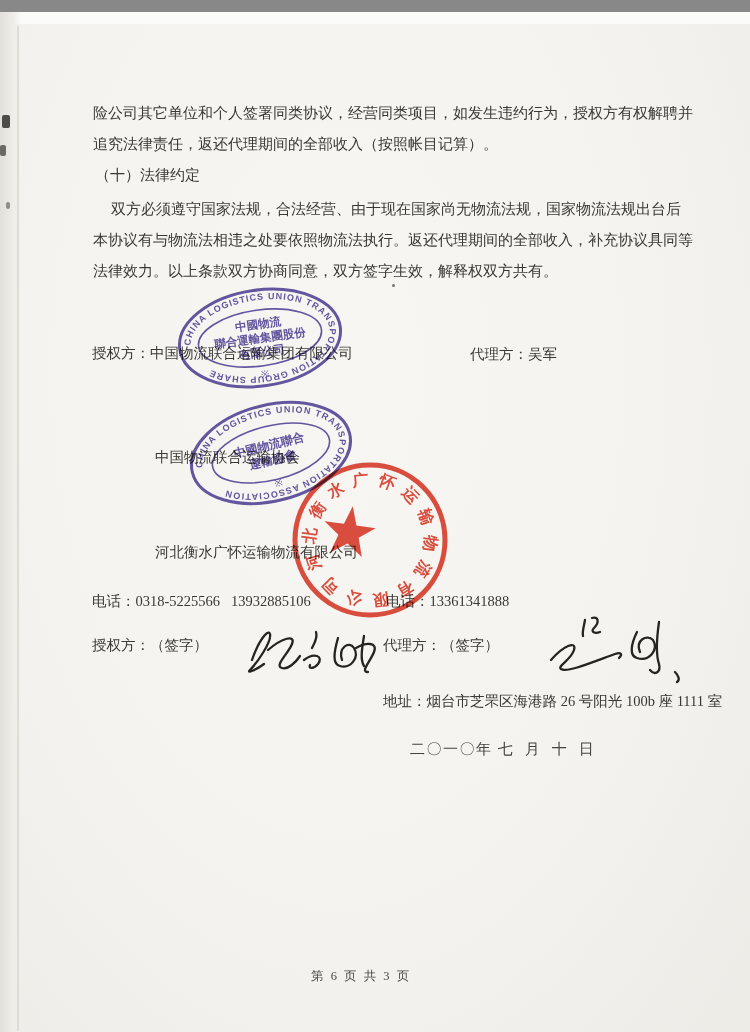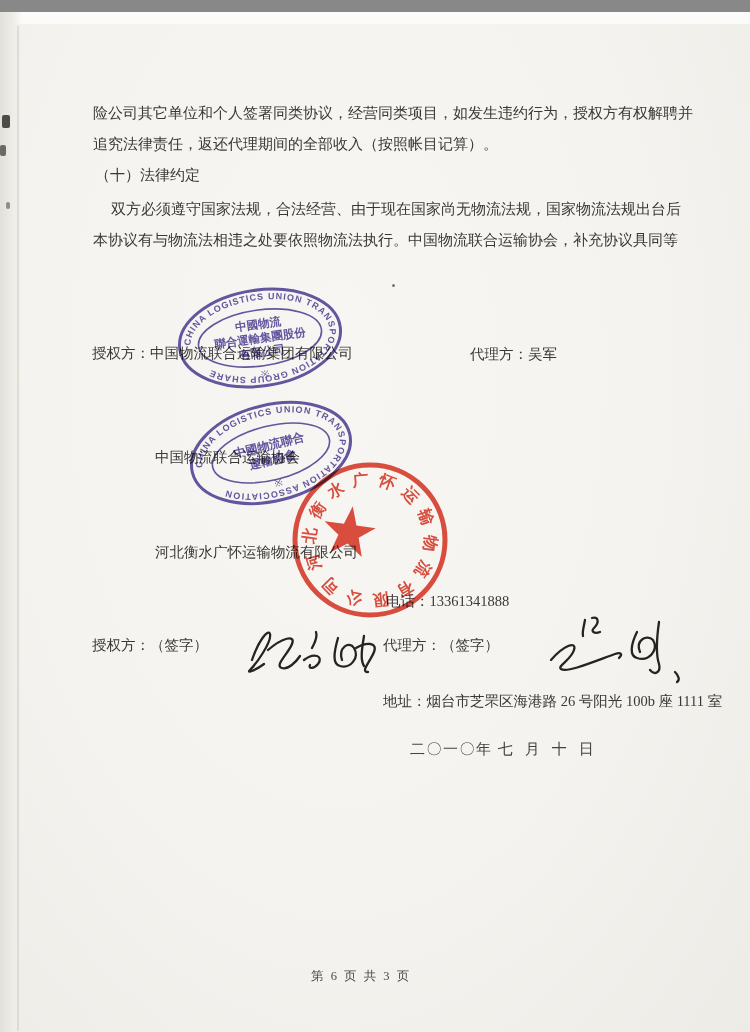--- a/index.html
+++ b/index.html
@@ -41,27 +41,29 @@
   <div class="edge-line"></div>
   <div class="mark m1"></div>
   <div class="mark m2"></div>
   <div class="mark m3"></div>
   <div class="mark speck"></div>
 
   <div class="line body-line" style="left:93px;top:92px;">险公司其它单位和个人签署同类协议，经营同类项目，如发生违约行为，授权方有权解聘并</div>
   <div class="line body-line" style="left:93px;top:123px;">追究法律责任，返还代理期间的全部收入（按照帐目记算）。</div>
   <div class="line body-line" style="left:95px;top:154px;">（十）法律约定</div>
   <div class="line body-line" style="left:111px;top:188px;">双方必须遵守国家法规，合法经营、由于现在国家尚无物流法规，国家物流法规出台后</div>
-  <div class="line body-line" style="left:93px;top:219px;">本协议有与物流法相违之处要依照物流法执行。中国物流联合运输协会，补充协议具同等</div>
+  <div class="line body-line" style="left:93px;top:219px;">本协议有与物流法相违之处要依照物流法执行。返还代理期间的全部收入，补充协议具同等</div>
+  <div class="line body-line" style="left:93px;top:250px;">法律效力。以上条款双方协商同意，双方签字生效，解释权双方共有。</div>
 
   <div class="line info-line" style="left:92px;top:333px;">授权方：中国物流联合运输集团有限公司</div>
   <div class="line info-line" style="left:470px;top:334px;">代理方：吴军</div>
   <div class="line info-line" style="left:155px;top:437px;">中国物流联合运输协会</div>
   <div class="line info-line" style="left:155px;top:532px;">河北衡水广怀运输物流有限公司</div>
 
+  <div class="line info-line" style="left:92px;top:581px;">电话：0318-5225566   13932885106</div>
   <div class="line info-line" style="left:386px;top:581px;">电话：13361341888</div>
 
   <div class="line info-line" style="left:92px;top:625px;">授权方：（签字）</div>
   <div class="line info-line" style="left:383px;top:625px;">代理方：（签字）</div>
 
   <div class="line info-line" style="left:383px;top:681px;">地址：烟台市芝罘区海港路 26 号阳光 100b 座 1111 室</div>
 
   <div class="line date-line" style="left:410px;top:728px;">二〇一〇年 七  月  十  日</div>
   <div class="line footer-line" style="left:311px;top:957px;">第 6 页 共 3 页</div>
 

